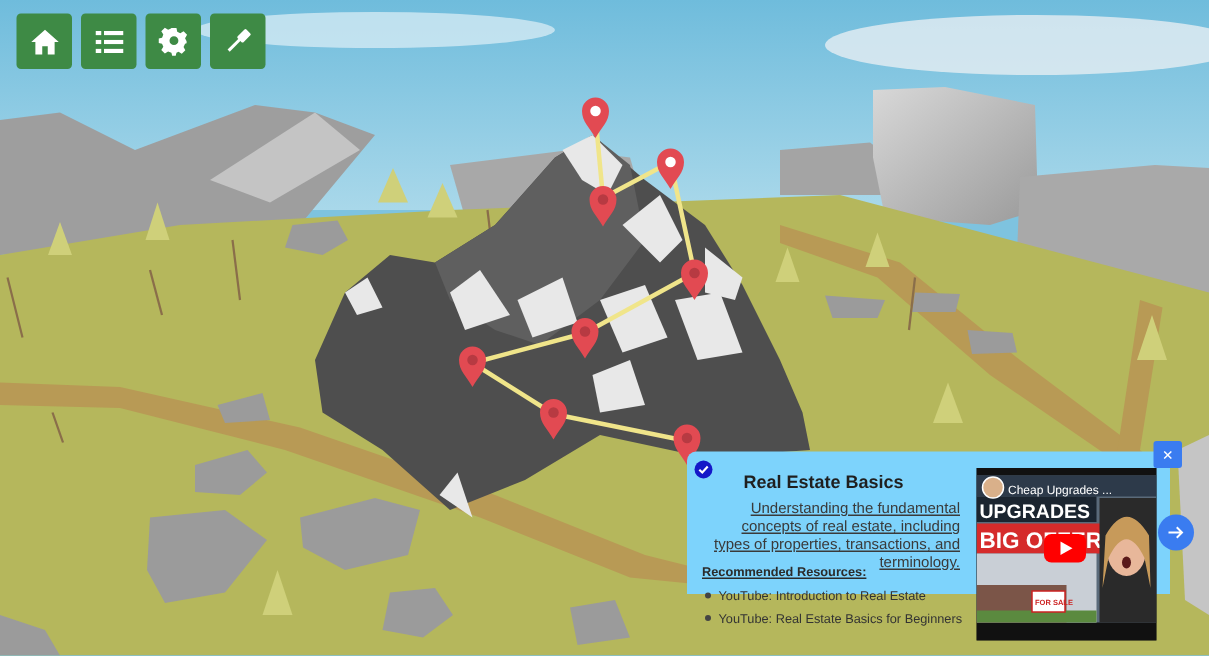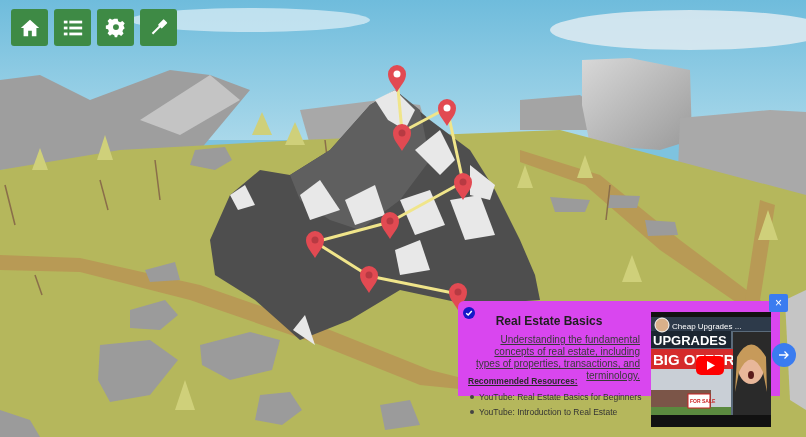--- a/index.html
+++ b/index.html
@@ -2,21 +2,21 @@
 <html><head>
 <meta charset="utf-8">
 <style>
   * { box-sizing: border-box; margin: 0; padding: 0; }
   html, body { width: 806px; height: 437px; overflow: hidden; }
   body { font-family: "Liberation Sans", sans-serif; position: relative; background: #7ec3df; }
   .scene { position: absolute; left: 0; top: 0; width: 806px; height: 437px; }
   .toolbar { position: absolute; left: 11px; top: 9px; display: flex; gap: 6px; z-index: 5; }
   .tool-btn { width: 37px; height: 37px; background: #3e8a45; border-radius: 3px; display: flex; align-items: center; justify-content: center; cursor: pointer; }
   .tool-btn svg { width: 22px; height: 22px; }
-  .popup { position: absolute; left: 458px; top: 301px; width: 322px; height: 95px; background: #d946ef; border-radius: 6px 6px 0 0; z-index: 5; }
+  .popup { position: absolute; left: 458px; top: 301px; width: 322px; height: 95px; background: #7dd3fc; border-radius: 6px 6px 0 0; z-index: 5; }
   .check-badge { position: absolute; left: 5px; top: 6px; width: 12px; height: 12px; border-radius: 50%; background: #1418c8; display: flex; align-items: center; justify-content: center; }
   .popup-title { position: absolute; left: 0; top: 13px; width: 182px; text-align: center; font-weight: bold; font-size: 12px; color: #1f1f1f; }
   .popup-desc { position: absolute; left: 12px; top: 33px; width: 170px; text-align: right; font-size: 10px; line-height: 12px; color: #3a3a3a; text-decoration: underline; }
   .res-heading { position: absolute; left: 10px; top: 75px; font-weight: bold; font-size: 8.5px; color: #2b2b2b; text-decoration: underline; }
   .res-list { position: absolute; left: 10px; top: 90px; list-style: none; font-size: 8.5px; color: #333; }
   .res-list li { height: 15px; line-height: 12px; display: flex; align-items: flex-start; cursor: pointer; }
   .res-list li .bullet { width: 4px; height: 4px; background: #444; border-radius: 50%; margin: 4px 5px 0 2px; flex-shrink: 0; }
   .video { position: absolute; left: 193px; top: 11px; width: 120px; height: 115px; background: #111; overflow: hidden; cursor: pointer; }
   .close-btn { position: absolute; left: 769px; top: 294px; width: 19px; height: 18px; background: #3a7cf0; border-radius: 2px; color: #fff; font-size: 12px; display: flex; align-items: center; justify-content: center; z-index: 6; cursor: pointer; }
   .next-btn { position: absolute; left: 772px; top: 343px; width: 24px; height: 24px; background: #3a7cf0; border-radius: 50%; display: flex; align-items: center; justify-content: center; z-index: 6; cursor: pointer; }
@@ -185,25 +185,25 @@
     <svg width="8" height="8" viewBox="0 0 10 10">
         <path d="M1.5 5.2 L4 7.5 L8.5 2.5" stroke="#ffffff" stroke-width="1.8" fill="none"></path>
       </svg>
   </div>
   <div class="popup-title">Real Estate Basics</div>
   <div class="popup-desc">Understanding the fundamental concepts of real estate, including types of properties, transactions, and terminology.</div>
   <div class="res-heading">Recommended Resources:</div>
   <ul class="res-list">
     <li>
         <span class="bullet"></span>
-        <span>YouTube: Real Estate Basics for Beginners</span>
+        <span>YouTube: Introduction to Real Estate</span>
       </li>
     <li>
         <span class="bullet"></span>
-        <span>YouTube: Introduction to Real Estate</span>
+        <span>YouTube: Real Estate Basics for Beginners</span>
       </li>
   </ul>
   <div class="video">
     <svg width="120" height="115" viewBox="0 0 120 115" xmlns="http://www.w3.org/2000/svg">
       <rect x="0" y="0" width="120" height="115" fill="#111111"></rect>
       <rect x="0" y="5" width="120" height="98" fill="#5a6a7a"></rect>
       <rect x="0" y="5" width="120" height="14" fill="#2d3a4a"></rect>
       <rect x="0" y="19" width="80" height="17" fill="#1b2530"></rect>
       <text x="2" y="33" font-family="Liberation Sans, sans-serif" font-weight="bold" font-size="13" fill="#ffffff">UPGRADES</text>
       <rect x="0" y="37" width="92" height="20" fill="#d52b2b"></rect>

